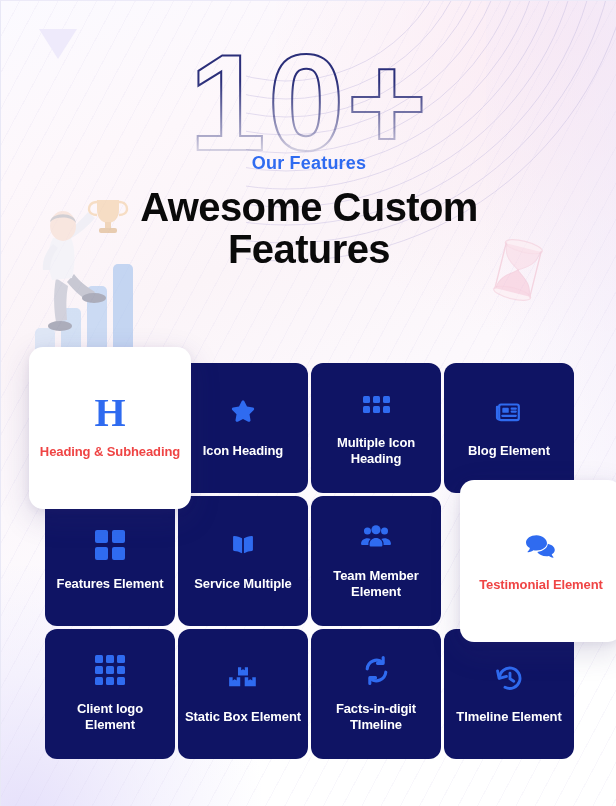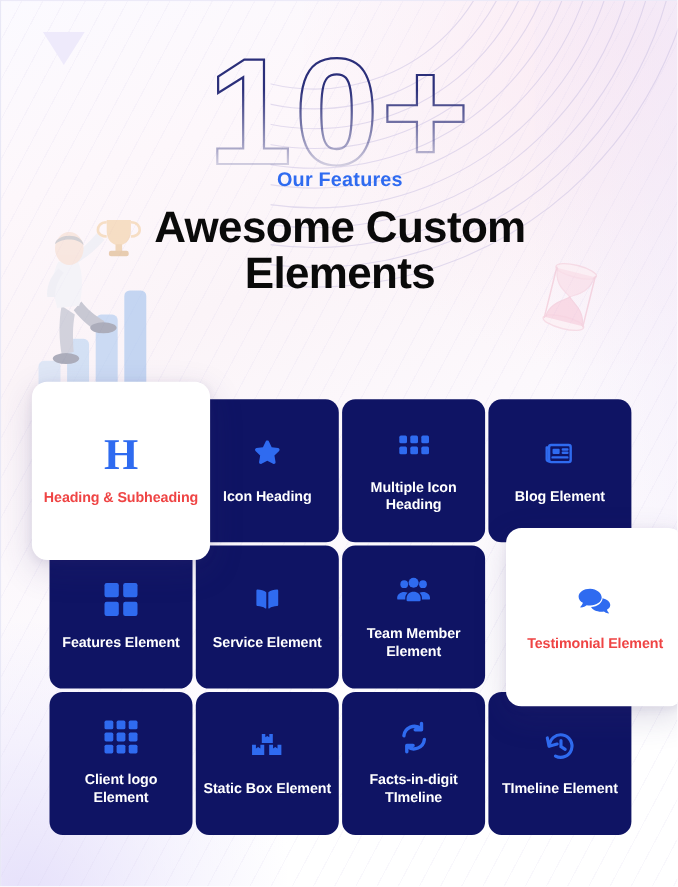--- a/index.html
+++ b/index.html
@@ -323,21 +323,21 @@
         <rect x="10" y="34" width="18" height="5" rx="2" fill="#dcb384"></rect>
       </g>
     </svg>
   </div>
 
   <div class="hero">
     <div class="bignum-wrap">
       <div class="bignum">10+</div>
     </div>
     <div class="eyebrow">Our Features</div>
-    <h1 class="headline">Awesome Custom Elements</h1>
+    <h1 class="headline">Awesome Custom Features</h1>
   </div>
 
   <div class="grid">
 
     <div class="card active grow-a">
       <span class="ico">
         <span class="serif-h">H</span>
       </span>
       <span class="label">Heading &amp; Subheading</span>
     </div>
@@ -389,21 +389,21 @@
       <span class="label">Features Element</span>
     </div>
 
     <div class="card">
       <span class="ico">
         <svg width="30" height="30" viewBox="0 0 26 26" fill="currentColor">
           <path d="M12.2 7.2 C10.3 5.9 7.9 5.2 5.4 5.1 C4.8 5.08 4.4 5.5 4.4 6.1 V17.2 c0 .55 .42 .98 .97 1 2.2 .1 4.4 .7 6.1 1.8 .3 .2 .73 -.02 .73 -.4 V7.6 c0 -.16 -.07 -.3 -.2 -.4z"></path>
           <path d="M13.8 7.2 C15.7 5.9 18.1 5.2 20.6 5.1 C21.2 5.08 21.6 5.5 21.6 6.1 V17.2 c0 .55 -.42 .98 -.97 1 -2.2 .1 -4.4 .7 -6.1 1.8 -.3 .2 -.73 -.02 -.73 -.4 V7.6 c0 -.16 .07 -.3 .2 -.4z"></path>
         </svg>
       </span>
-      <span class="label">Service Element</span>
+      <span class="label">Service Multiple</span>
     </div>
 
     <div class="card">
       <span class="ico">
         <svg width="32" height="30" viewBox="0 0 30 24" fill="currentColor">
           <circle cx="7" cy="6.4" r="3.3"></circle>
           <circle cx="23" cy="6.4" r="3.3"></circle>
           <circle cx="15" cy="5.2" r="4.3"></circle>
           <path d="M1 18.2 c0 -3 2.7 -5.1 6 -5.1 c1.1 0 2.1 .24 3 .66 c-1.3 1.05 -2.1 2.5 -2.1 4.1 V19.6 H2 a1 1 0 0 1 -1 -1z"></path>
           <path d="M29 18.2 c0 -3 -2.7 -5.1 -6 -5.1 c-1.1 0 -2.1 .24 -3 .66 c1.3 1.05 2.1 2.5 2.1 4.1 V19.6 H28 a1 1 0 0 0 1 -1z"></path>

